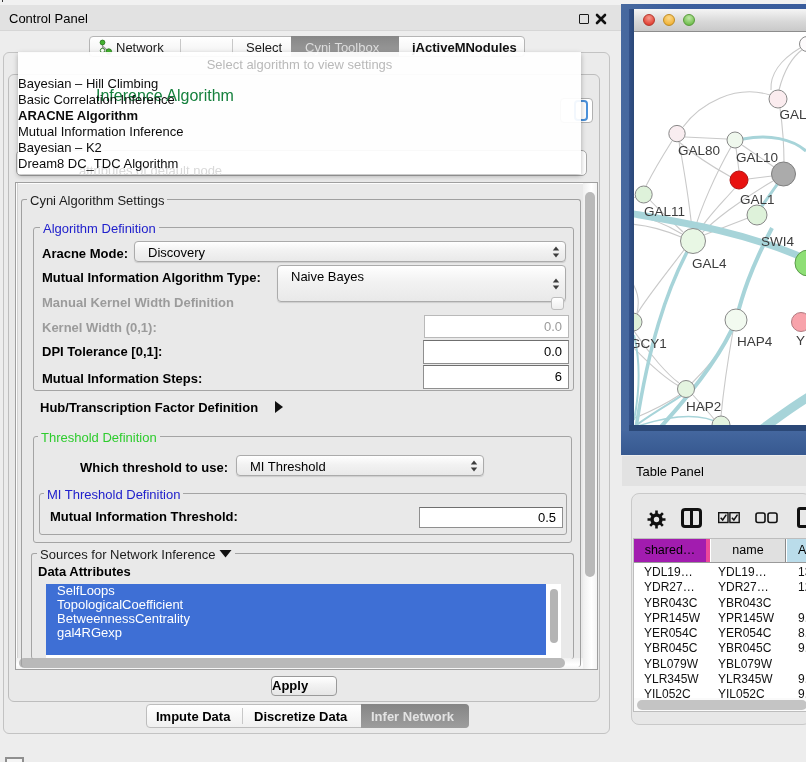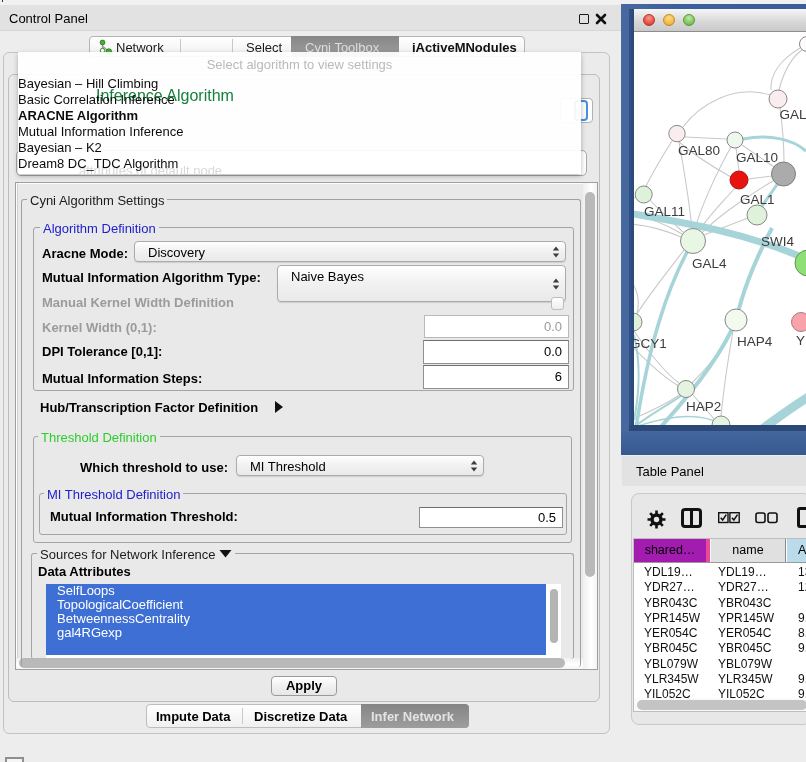--- a/index.html
+++ b/index.html
@@ -125,21 +125,21 @@
 <div class="abs gtitle" style="left:37px;top:547px;color:#1c1c1c;">Sources for Network Inference <svg width="13" height="9" viewBox="0 0 13 9" style="vertical-align:1px;">
       <path d="M0.5 1 L12.5 1 L6.5 8.5 Z" fill="#111"></path>
     </svg></div>
 <div class="abs lbl bold" style="left:38px;top:564px;">Data Attributes</div>
 
 <div class="abs" style="left:46px;top:584px;width:515px;height:74px;background:#ffffff;"></div>
 <div class="abs" style="left:46px;top:584px;width:500px;height:71px;background:#3e6fd5;"></div>
 <div class="abs" style="left:57px;top:584px;width:480px;font-size:13px;line-height:14px;color:#fff;">SelfLoops<br>TopologicalCoefficient<br>BetweennessCentrality<br>gal4RGexp</div>
 <div class="abs" style="left:550px;top:589px;width:8px;height:54px;background:#b4b4b4;border-radius:4px;"></div>
 
-<div class="abs" style="left:271px;top:676px;width:66px;height:20px;background:linear-gradient(#ffffff,#f2f2f2 45%,#e6e6e6);border:1px solid #9a9a9a;border-radius:4px;text-align:center;font-size:13px;font-weight:bold;line-height:18px;">Apply</div>
+<div class="abs" style="left:271px;top:676px;width:66px;height:20px;background:linear-gradient(#ffffff,#f2f2f2 45%,#e6e6e6);border:1px solid #9a9a9a;border-radius:4px;font-size:13px;font-weight:bold;line-height:18px;">Apply</div>
 
 <div class="abs" style="left:146px;top:704px;width:323px;height:24px;background:linear-gradient(#ffffff,#f0f0f0);border:1px solid #bdbdbd;border-radius:4px;"></div>
 <div class="abs" style="left:242px;top:708px;width:1px;height:16px;background:#c8c8c8;"></div>
 <div class="abs" style="left:361px;top:704px;width:108px;height:24px;background:linear-gradient(#858585,#9d9d9d);border-radius:0 4px 4px 0;"></div>
 <div class="abs lbl bold" style="left:156px;top:709px;">Impute Data</div>
 <div class="abs lbl bold" style="left:254px;top:709px;">Discretize Data</div>
 <div class="abs lbl bold" style="left:371px;top:709px;color:#e3e3e3;">Infer Network</div>
 
 <div class="abs" style="left:5px;top:757px;width:19px;height:10px;border:2px solid #8f8f8f;background:#f5f5f5;"></div>
 

